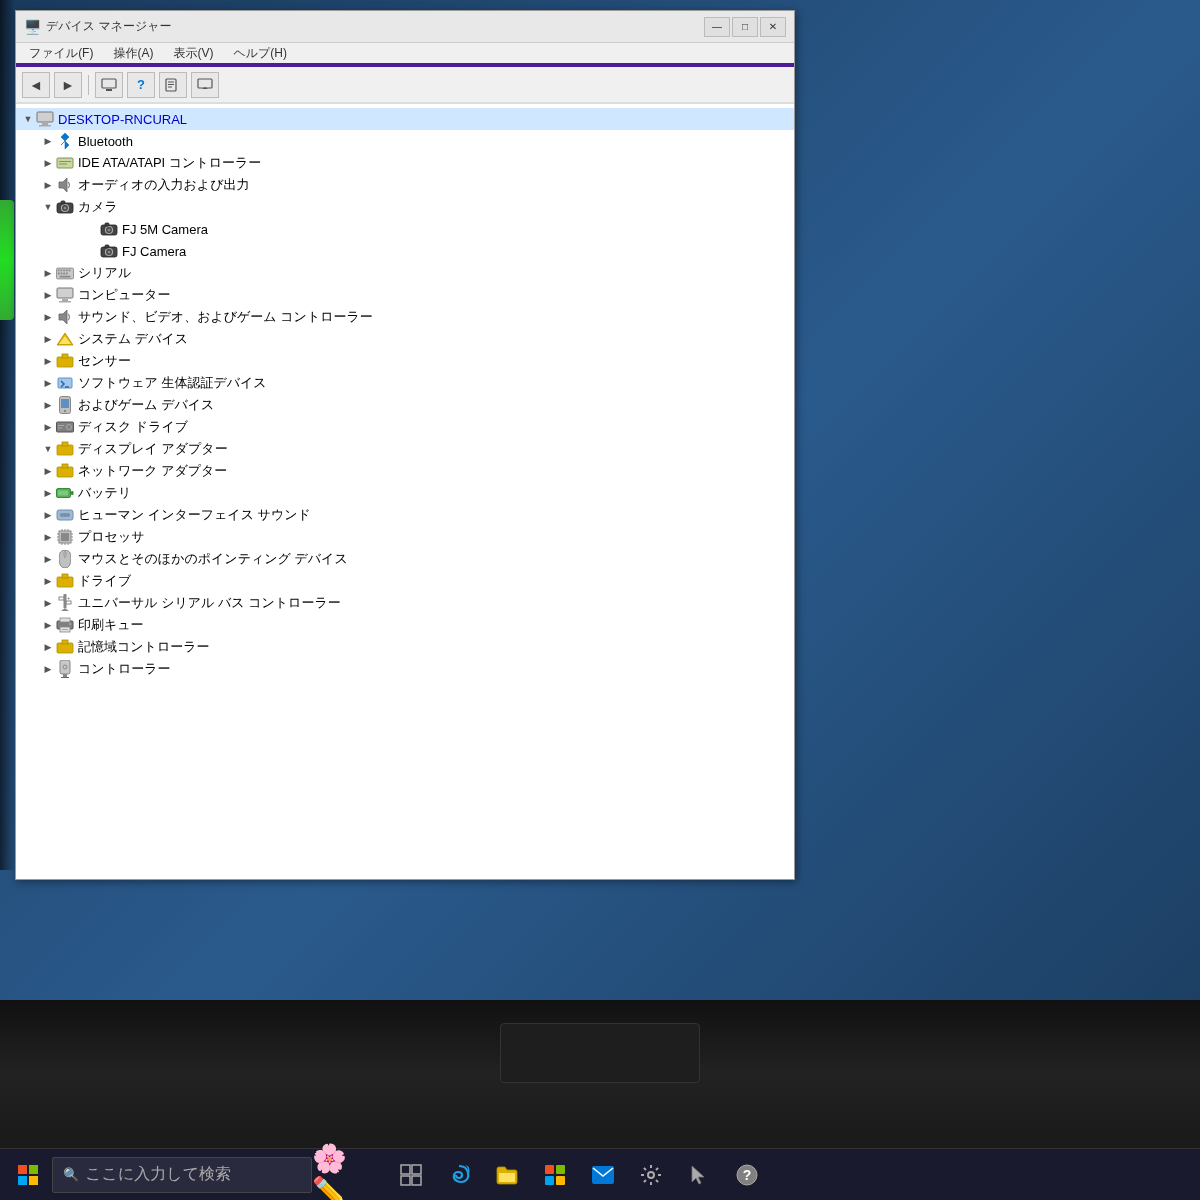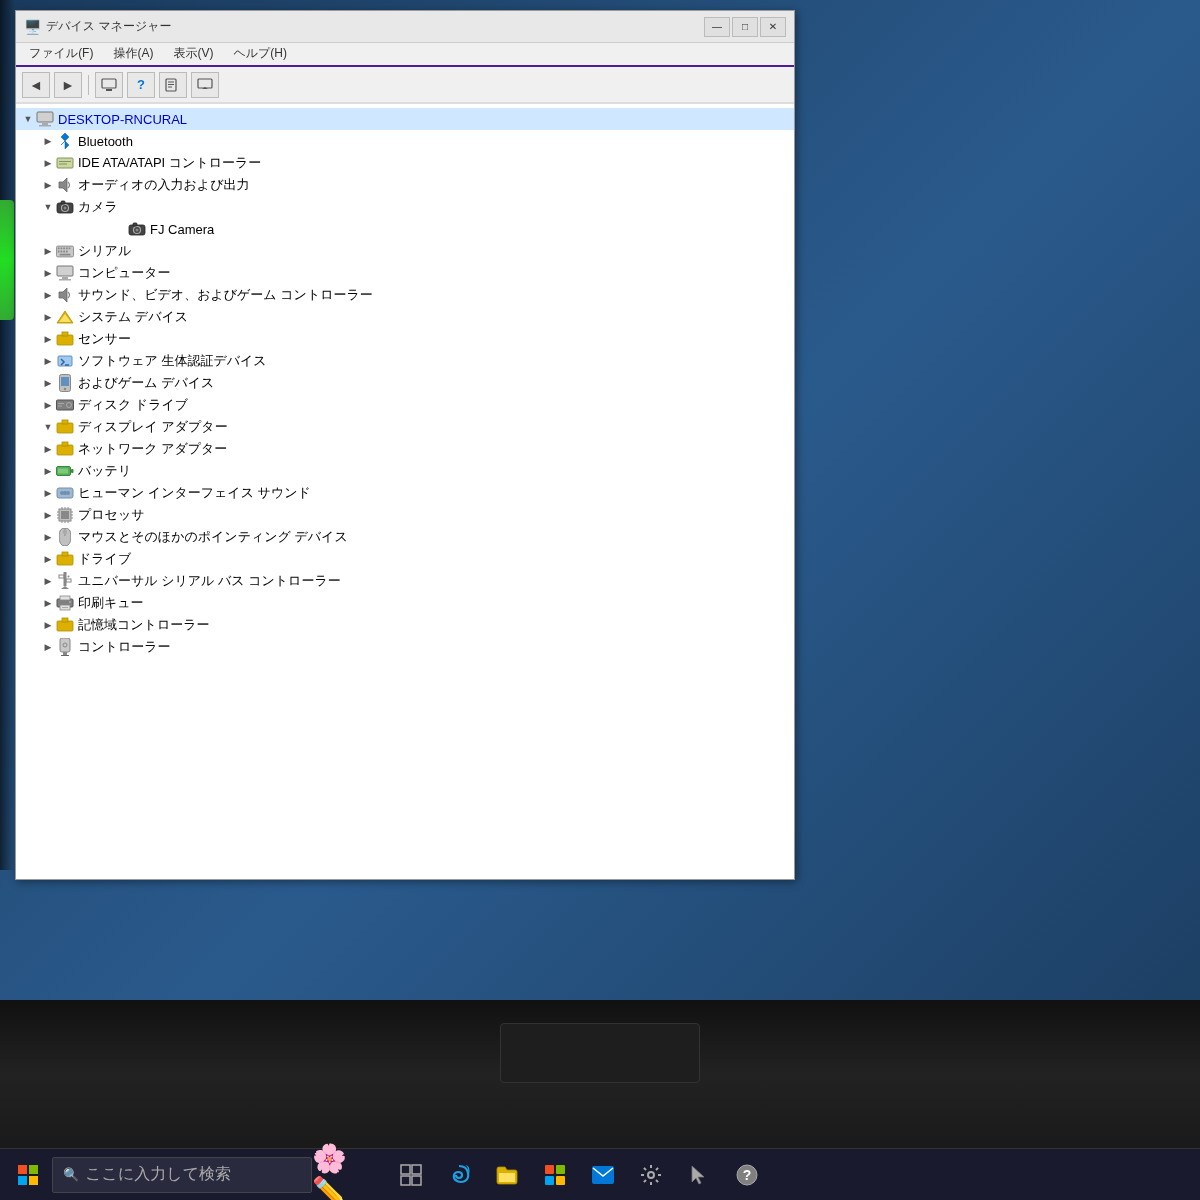--- a/index.html
+++ b/index.html
@@ -73,23 +73,23 @@
       justify-content: center;
       font-size: 10px;
       cursor: pointer;
       color: #333;
     }
 
     
     .menubar {
       height: 24px;
       background: #f0f0f0;
-      border-bottom: 2px solid #4c1d95;
-      display: flex;
-      align-items: flex-end;
+      border-bottom: 4px solid #4c1d95;
+      display: flex;
+      align-items: center;
       padding: 0 4px;
       gap: 2px;
     }
     .menu-item {
       padding: 2px 8px;
       font-size: 12px;
       color: #333;
       cursor: pointer;
       border: 1px solid transparent;
     }
@@ -429,22 +429,34 @@
           <svg width="18" height="14" viewBox="0 0 18 14">
             <rect x="1" y="3" width="16" height="10" rx="2" fill="#444" stroke="#222" stroke-width="0.8"></rect>
             <circle cx="9" cy="8" r="3.5" fill="none" stroke="#aaa" stroke-width="1.2"></circle>
             <circle cx="9" cy="8" r="1.5" fill="#888"></circle>
             <rect x="5" y="1" width="4" height="3" rx="1" fill="#444" stroke="#222" stroke-width="0.8"></rect>
           </svg>
         </span>
         <span class="item-label">カメラ</span>
       </div>
 
-
-      <div class="tree-item indent-2" style="padding-left:96px;">
+      <div class="tree-item indent-2" style="padding-left:68px;">
+        <span class="expand-icon" style="visibility:hidden;">▶</span>
+        <span class="item-icon cam-icon">
+          <svg width="18" height="14" viewBox="0 0 18 14">
+            <rect x="1" y="3" width="16" height="10" rx="2" fill="#444" stroke="#222" stroke-width="0.8"></rect>
+            <circle cx="9" cy="8" r="3.5" fill="none" stroke="#aaa" stroke-width="1.2"></circle>
+            <circle cx="9" cy="8" r="1.5" fill="#888"></circle>
+            <rect x="5" y="1" width="4" height="3" rx="1" fill="#444" stroke="#222" stroke-width="0.8"></rect>
+          </svg>
+        </span>
+        <span class="item-label">FJ 5M Camera</span>
+      </div>
+
+      <div class="tree-item indent-2" style="padding-left:68px;">
         <span class="expand-icon" style="visibility:hidden;">▶</span>
         <span class="item-icon cam-icon">
           <svg width="18" height="14" viewBox="0 0 18 14">
             <rect x="1" y="3" width="16" height="10" rx="2" fill="#444" stroke="#222" stroke-width="0.8"></rect>
             <circle cx="9" cy="8" r="3.5" fill="none" stroke="#aaa" stroke-width="1.2"></circle>
             <circle cx="9" cy="8" r="1.5" fill="#888"></circle>
             <rect x="5" y="1" width="4" height="3" rx="1" fill="#444" stroke="#222" stroke-width="0.8"></rect>
           </svg>
         </span>
         <span class="item-label">FJ Camera</span>

